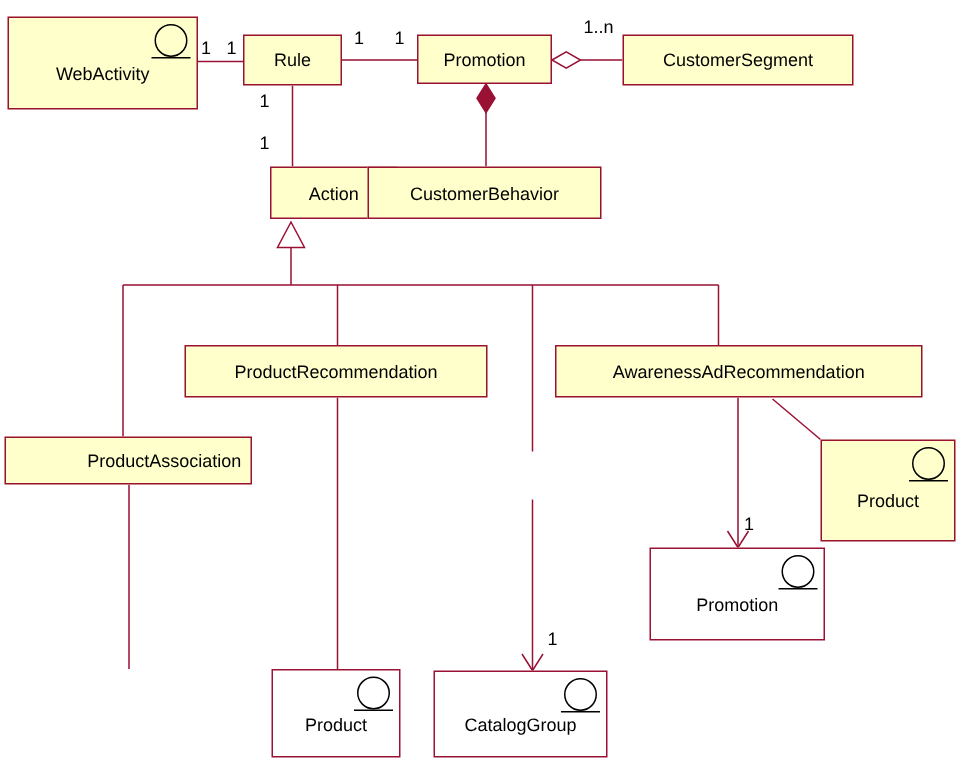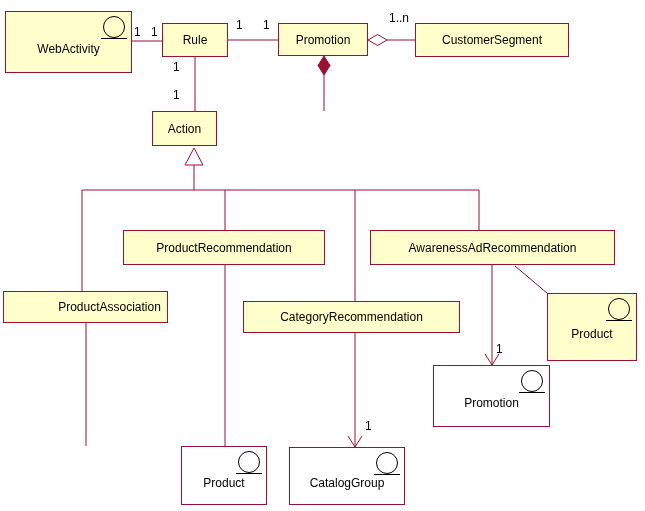--- a/index.html
+++ b/index.html
@@ -99,40 +99,40 @@
   </div>
 
   <div class="node fill-y" style="left:278px;top:23px;width:90px;height:33px;">
     <span class="label">Promotion</span>
   </div>
 
   <div class="node fill-y" style="left:415px;top:23px;width:154px;height:34px;">
     <span class="label">CustomerSegment</span>
   </div>
 
-  <div class="node fill-y" style="left:152px;top:111px;width:65px;height:35px;text-align:center;">
+  <div class="node fill-y" style="left:180px;top:111px;width:85px;height:35px;text-align:center;">
     <span class="label">Action</span>
   </div>
 
+  <div class="node fill-y" style="left:245px;top:111px;width:156px;height:35px;">
+    <span class="label">CustomerBehavior</span>
+  </div>
 
   <div class="node fill-y" style="left:123px;top:230px;width:202px;height:35px;">
     <span class="label">ProductRecommendation</span>
   </div>
 
   <div class="node fill-y" style="left:370px;top:230px;width:245px;height:35px;">
     <span class="label">AwarenessAdRecommendation</span>
   </div>
 
   <div class="node fill-y" style="left:3px;top:291px;width:165px;height:32px;padding-left:48px;">
     <span class="label">ProductAssociation</span>
   </div>
 
-  <div class="node fill-y" style="left:243px;top:301px;width:217px;height:32px;">
-    <span class="label">CategoryRecommendation</span>
-  </div>
 
   <div class="node fill-y has-icon" style="left:547px;top:293px;width:90px;height:68px;">
     <span class="entity-icon"></span>
     <span class="label">Product</span>
   </div>
 
   <div class="node fill-w has-icon" style="left:433px;top:365px;width:117px;height:62px;">
     <span class="entity-icon"></span>
     <span class="label">Promotion</span>
   </div>

